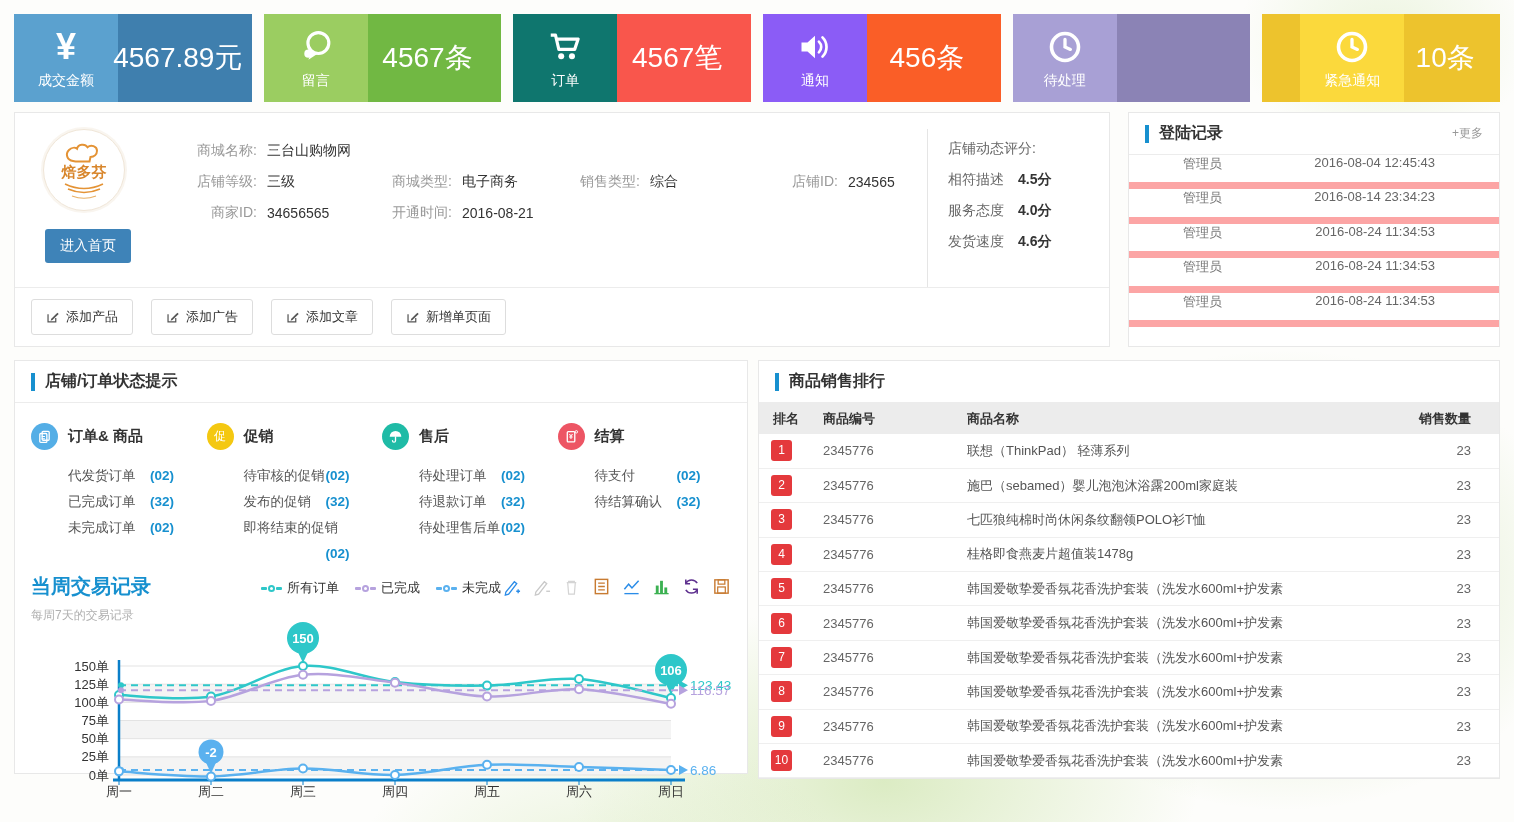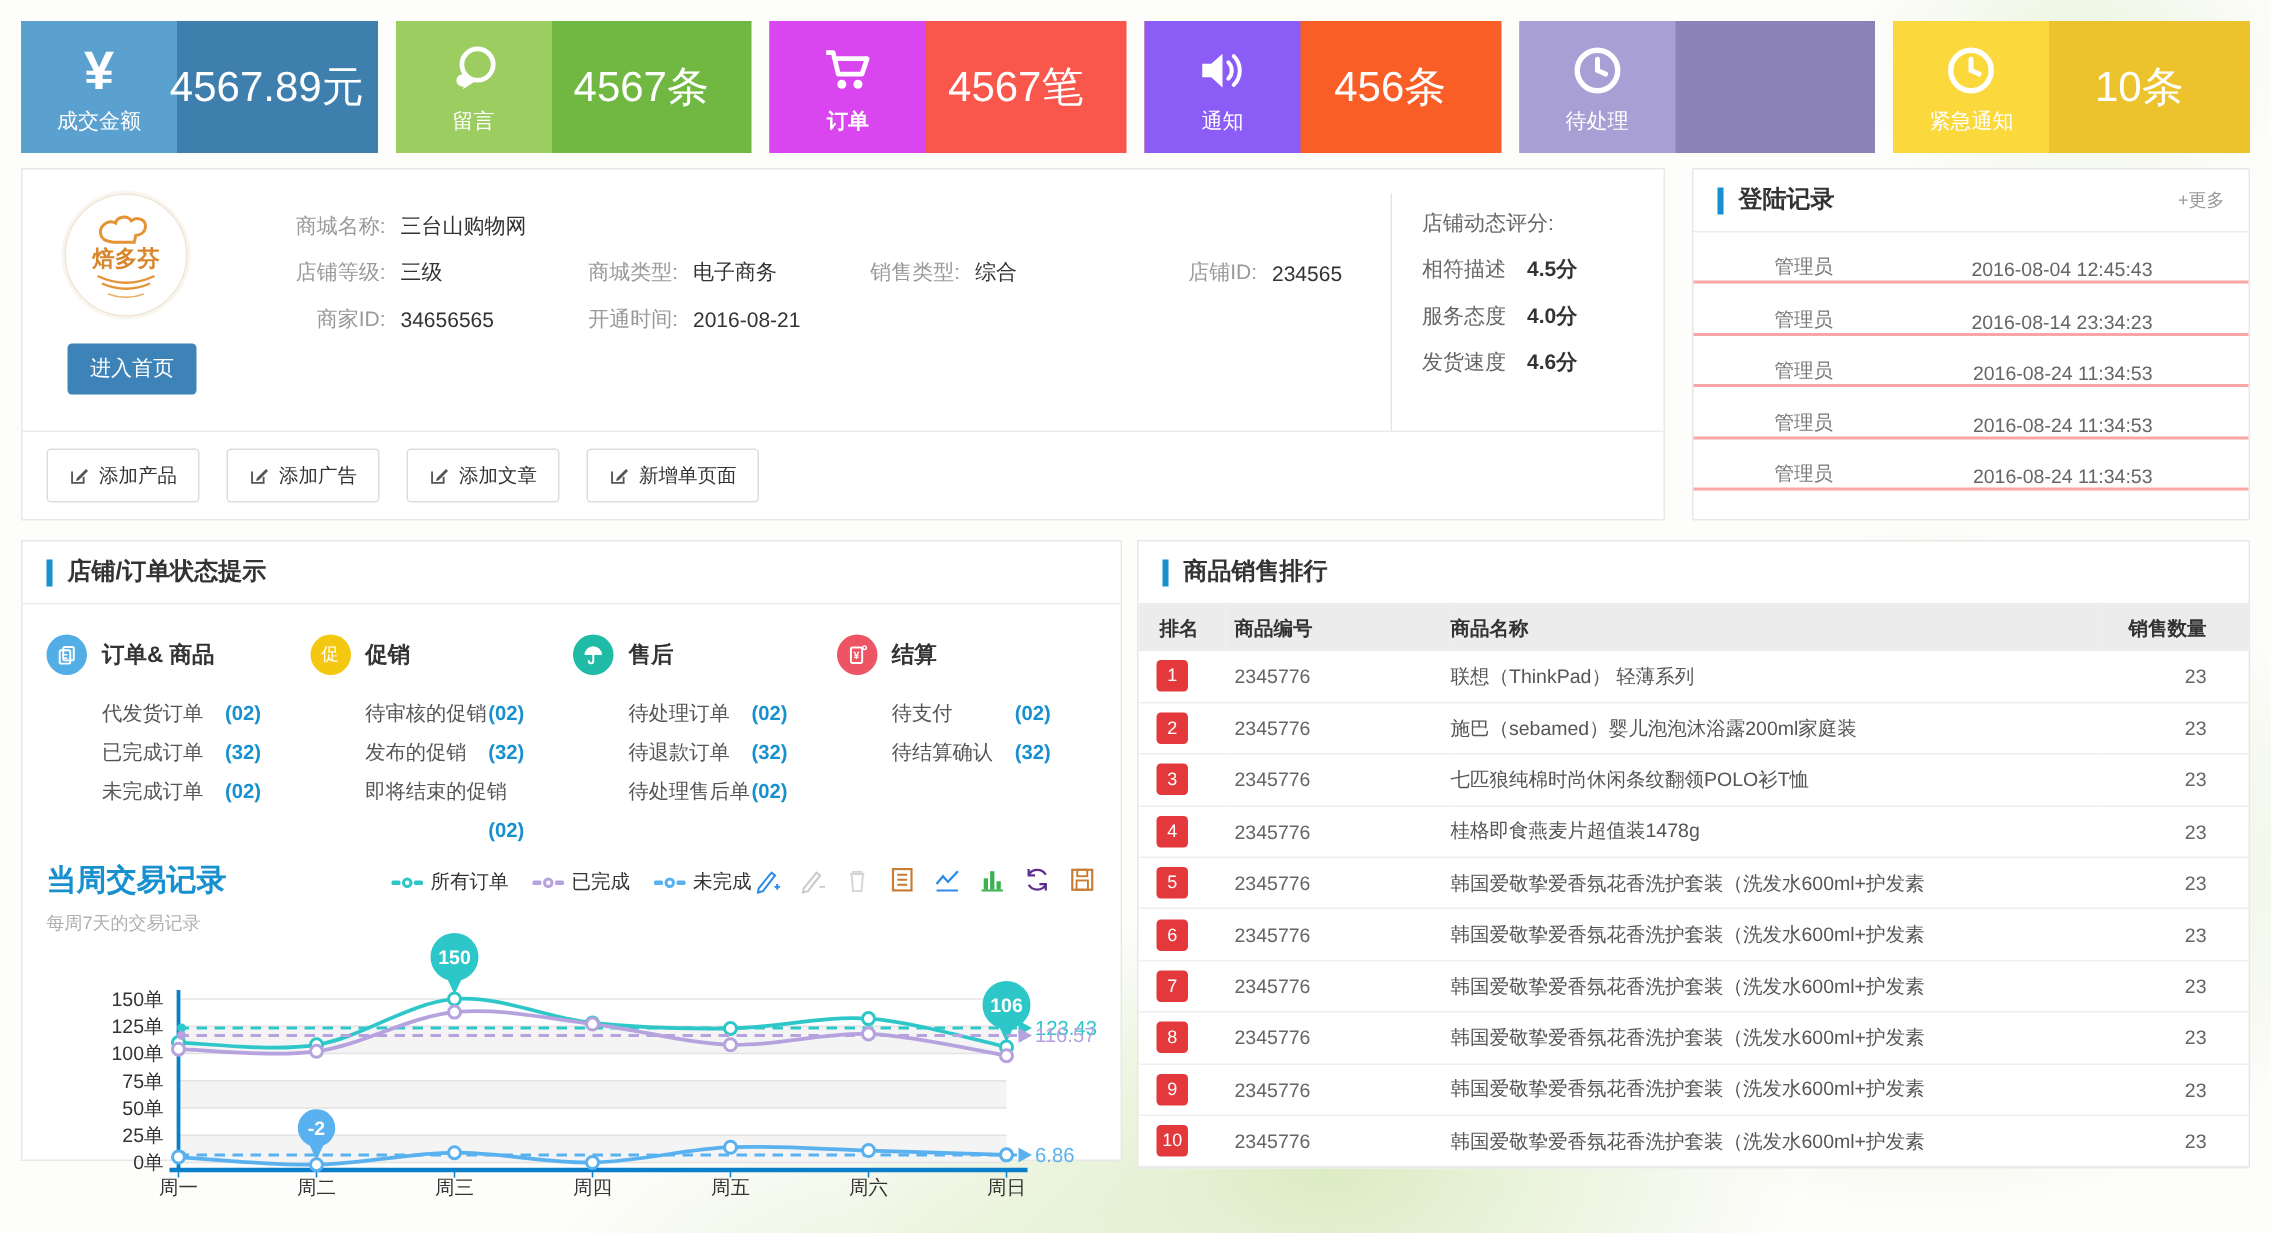--- a/index.html
+++ b/index.html
@@ -55,21 +55,21 @@
   .f-sid { grid-area:2/4; } .f-mid { grid-area:3/1; } .f-open{ grid-area:3/2; }
   .shop-rating { border-left:1px solid #e5e5e5; width:168px; padding:4px 0 0 20px; margin-right:14px; font-size:14px; }
   .rt-title { color:#666; line-height:31px; }
   .rt-row { line-height:31px; display:flex; }
   .rt-label { color:#666; margin-right:14px; }
   .rt-value { color:#333; font-weight:bold; }
   .shop-actions { border-top:1px solid #ececec; padding:11px 16px; display:flex; gap:18px; }
   .action-btn { border:1px solid #ddd; background:#fff; padding:8px 14px; font-size:13px; color:#333;
                 border-radius:3px; display:flex; align-items:center; gap:7px; cursor:pointer; font-family:inherit; }
 
-  .login-row { display:flex; height:34.4px; align-items:flex-end; border-bottom:2px solid #fca5a5;
+  .login-row { display:flex; height:34.4px; align-items:flex-start; border-bottom:7px solid #fca5a5;
                font-size:13px; color:#777; padding-left:54px; }
   .lr-time { margin-left:auto; padding-right:64px; color:#666; }
 
   
   .row3 { display:flex; gap:10px; padding:13px 14px 0; align-items:flex-start; }
   .status-panel { width:734px; height:414px; }
   .rank-panel { flex:1; }
 
   .groups { display:flex; padding:12px 14px 0 16px; }
   .group { width:176px; }
@@ -137,21 +137,21 @@
               <circle cx="13.5" cy="9.5" r="6.6" fill="none" stroke="#fff" stroke-width="2"></circle>
               <path d="M9.5 14.5 L7.2 20 L13 16.2 Z" fill="#fff"></path>
               <circle cx="7.2" cy="16.2" r="2.6" fill="#fff"></circle>
             </svg>
           </div>
         <div class="stat-label">留言</div>
         </div>
       <div class="stat-value">4567条</div>
     </div>
     <div class="stat-card" style="background: rgb(249, 86, 76);">
-      <div class="stat-left" style="background: #d946ef; font-weight: bold;">
+      <div class="stat-left" style="background: #0f766e;">
           <div class="stat-icon">
         <svg width="38" height="38" viewBox="0 0 24 24">
               <path d="M3 4.5 h3 l2.1 9 h10 l2.2 -6.5 H7" fill="none" stroke="#fff" stroke-width="2" stroke-linejoin="round"></path>
               <circle cx="9.6" cy="17.8" r="1.9" fill="#fff"></circle>
               <circle cx="16.4" cy="17.8" r="1.9" fill="#fff"></circle>
             </svg>
           </div>
         <div class="stat-label">订单</div>
         </div>
       <div class="stat-value">4567笔</div>
@@ -173,21 +173,21 @@
           <div class="stat-icon">
         <svg width="36" height="36" viewBox="0 0 24 24">
               <circle cx="12" cy="12" r="9" fill="none" stroke="#fff" stroke-width="2.4"></circle>
               <path d="M12 7 V12 L15.6 13.6" fill="none" stroke="#fff" stroke-width="2.2" stroke-linecap="round"></path>
             </svg>
           </div>
         <div class="stat-label">待处理</div>
         </div>
     </div>
     <div class="stat-card" style="background: rgb(237, 195, 45);">
-      <div class="stat-left" style="background: rgb(251, 217, 60);">
+      <div class="stat-left" style="background: rgb(251, 217, 60); margin-left: 38px;">
           <div class="stat-icon">
         <svg width="36" height="36" viewBox="0 0 24 24">
               <circle cx="12" cy="12" r="9" fill="none" stroke="#fff" stroke-width="2.4"></circle>
               <path d="M12 7 V12 L15.6 13.6" fill="none" stroke="#fff" stroke-width="2.2" stroke-linecap="round"></path>
             </svg>
           </div>
         <div class="stat-label">紧急通知</div>
         </div>
       <div class="stat-value">10条</div>
     </div>

